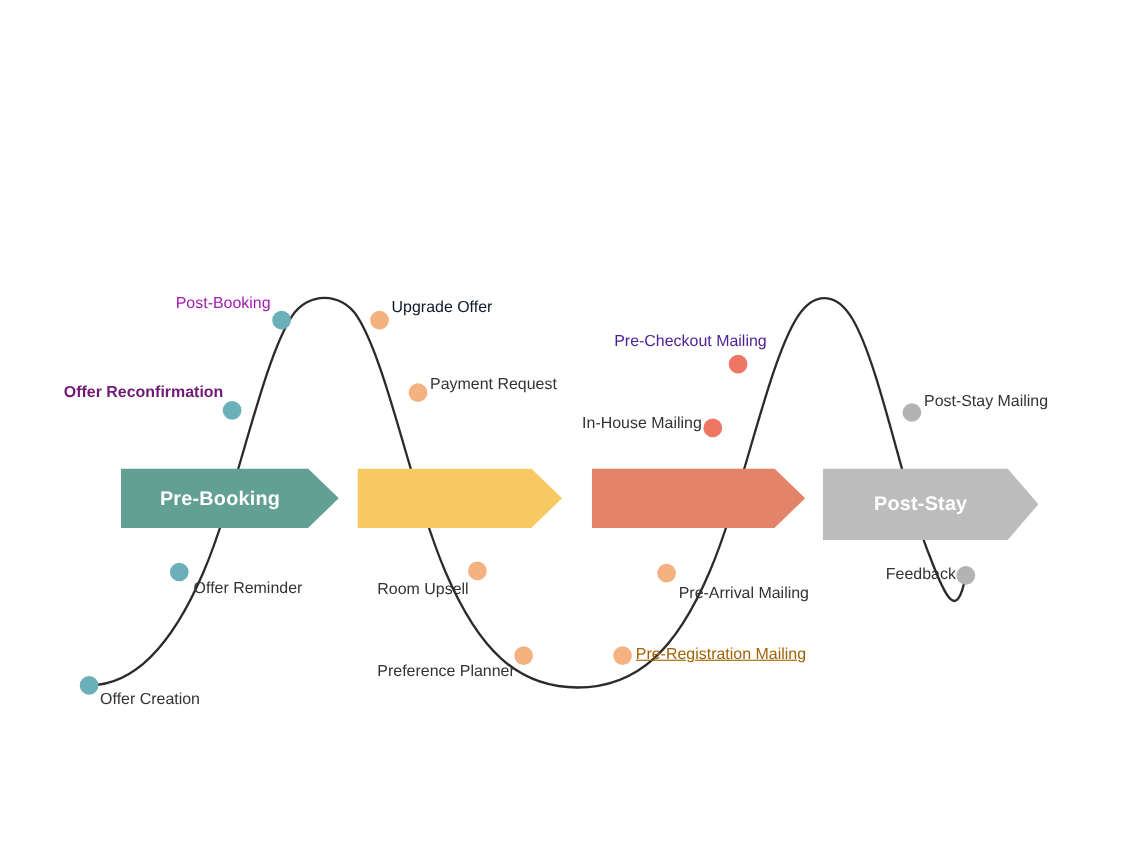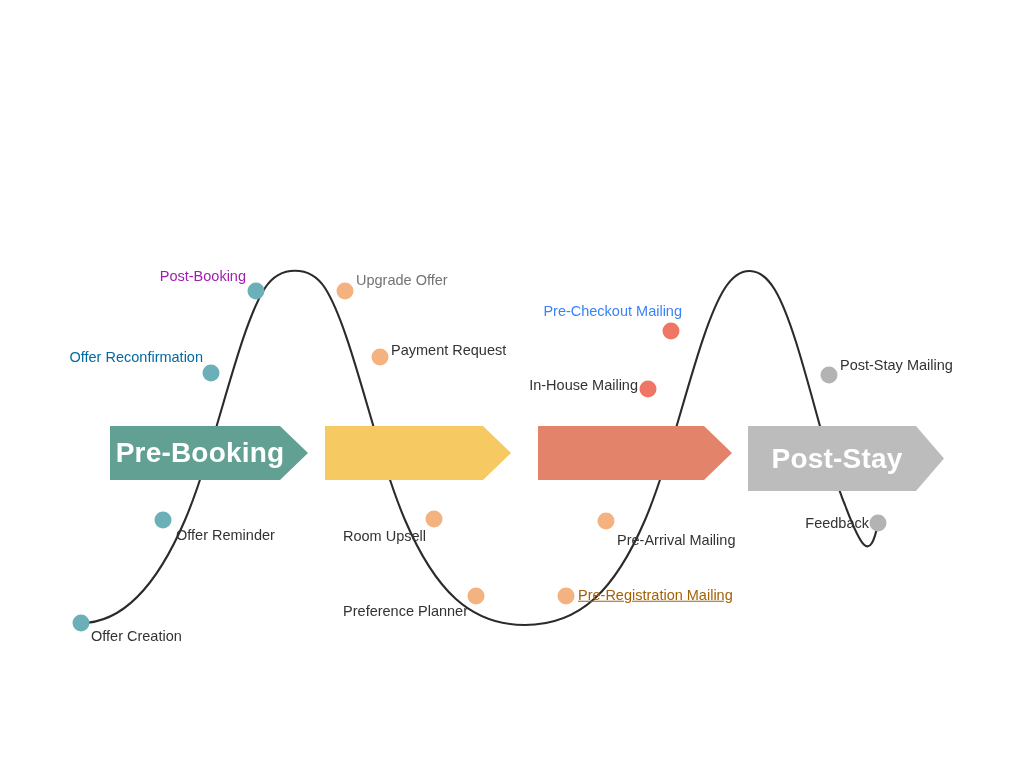--- a/index.html
+++ b/index.html
@@ -47,21 +47,21 @@
     position: absolute;
     left: 0;
     top: 0;
     width: 100%;
     height: 100%;
   }
   .stage-banner .banner-label {
     position: relative;
     z-index: 2;
     color: #ffffff;
-    font-size: 28px;
+    font-size: 18px;
     font-weight: bold;
     letter-spacing: 0.2px;
     white-space: nowrap;
     text-align: center;
     width: 100%;
     padding-right: 18px;
     box-sizing: border-box;
   }
   .point-label {
     position: absolute;
@@ -122,27 +122,27 @@
       <div class="stage-banner" style="left: 748px; top: 426px; width: 196px; height: 65px;">
         <svg class="banner-shape" viewBox="0 0 196 54" preserveAspectRatio="none">
           <polygon points="0,0 168,0 196,27 168,54 0,54" fill="#bcbcbc"></polygon>
         </svg>
         <div class="banner-label">Post-Stay</div>
       </div>
     </div>
   <div id="labels">
       <div class="point-label to-right" style="left: 91px; top: 636px; color: rgb(51, 51, 51);">Offer Creation</div>
       <div class="point-label to-right" style="left: 176px; top: 535px; color: rgb(51, 51, 51);">Offer Reminder</div>
-      <div class="point-label to-left" style="left: 203px; top: 357px; color: #0369a1;">Offer Reconfirmation</div>
+      <div class="point-label to-left" style="left: 203px; top: 357px; color: #701a75; font-weight: bold;">Offer Reconfirmation</div>
       <div class="point-label to-left" style="left: 246px; top: 276px; color: #a21caf;">Post-Booking</div>
-      <div class="point-label to-right" style="left: 356px; top: 280px; color: #737373;">Upgrade Offer</div>
+      <div class="point-label to-right" style="left: 356px; top: 280px; color: #0f172a;">Upgrade Offer</div>
       <div class="point-label to-right" style="left: 391px; top: 350px; color: rgb(51, 51, 51);">Payment Request</div>
       <div class="point-label to-left" style="left: 426px; top: 536px; color: rgb(51, 51, 51);">Room Upsell</div>
       <div class="point-label to-left" style="left: 468px; top: 611px; color: rgb(51, 51, 51);">Preference Planner</div>
       <div class="point-label to-right" style="left: 578px; top: 595px; color: #a16207; text-decoration: underline;">Pre-Registration Mailing</div>
       <div class="point-label to-right" style="left: 617px; top: 540px; color: rgb(51, 51, 51);">Pre-Arrival Mailing</div>
       <div class="point-label to-left" style="left: 638px; top: 385px; color: rgb(51, 51, 51);">In-House Mailing</div>
-      <div class="point-label to-left" style="left: 682px; top: 311px; color: #3b82f6;">Pre-Checkout Mailing</div>
+      <div class="point-label to-left" style="left: 697px; top: 311px; color: #4c1d95;">Pre-Checkout Mailing</div>
       <div class="point-label to-right" style="left: 840px; top: 365px; color: rgb(51, 51, 51);">Post-Stay Mailing</div>
       <div class="point-label to-left" style="left: 869px; top: 523px; color: rgb(51, 51, 51);">Feedback</div>
     </div>
 
 </div>
 
 </body></html>

